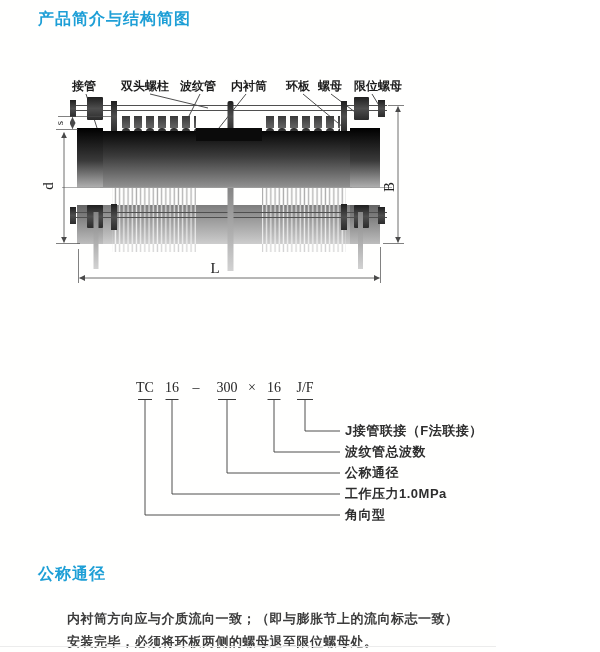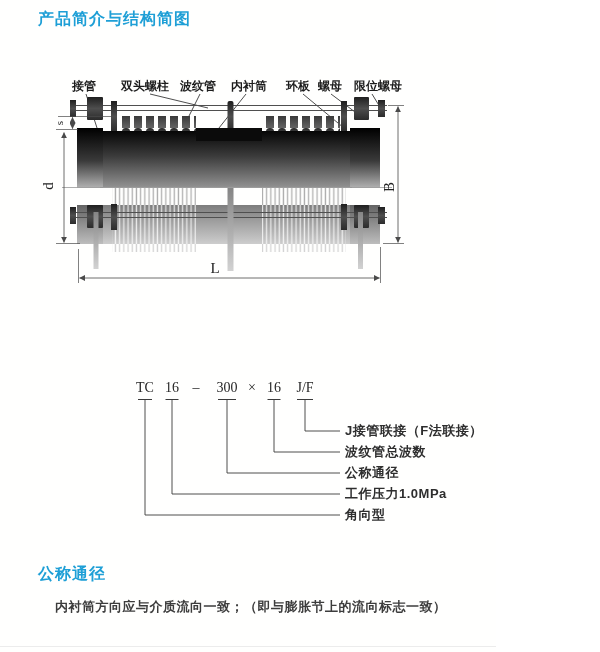--- a/index.html
+++ b/index.html
@@ -1,19 +1,19 @@
 <!DOCTYPE html>
 <html><head>
 <meta charset="utf-8">
 <style>
   html,body{margin:0;padding:0;}
   body{width:600px;height:652px;background:#ffffff;font-family:"Liberation Sans",sans-serif;}
   .page{position:relative;width:496px;height:652px;background:#fffffe;overflow:hidden;}
   .sec-title{position:absolute;left:38px;margin:0;font-size:16px;font-weight:700;color:#1e9fd6;letter-spacing:1px;}
-  .install-line{position:absolute;left:55px;margin:0;font-size:13px;font-weight:600;color:#3d3d3d;letter-spacing:.5px;}
+  .install-line{position:absolute;left:55px;margin:12px;font-size:13px;font-weight:600;color:#3d3d3d;letter-spacing:.5px;}
   .bottom-rule{position:absolute;left:0;top:646px;width:600px;height:1px;background:#ececec;}
   svg{position:absolute;}
   .lbl{font:700 12px "Liberation Sans",sans-serif;fill:#1c1c1c;}
   .dim{font:15px "Liberation Serif",serif;fill:#222;}
   .dimS{font:11px "Liberation Serif",serif;fill:#222;}
   .code{font:14px "Liberation Serif",serif;fill:#262626;}
   .callout{font:600 13px "Liberation Sans",sans-serif;fill:#2e2e2e;letter-spacing:.5px;}
   .ldr{stroke:#3a3a3a;stroke-width:.9;fill:none;}
   .rod{stroke:#4f4f4f;stroke-width:1.1;}
   .cline{stroke:#8a8a8a;stroke-width:.7;}
@@ -195,15 +195,16 @@
     <text class="callout" x="345" y="435">J接管联接（F法联接）</text>
     <text class="callout" x="345" y="456">波纹管总波数</text>
     <text class="callout" x="345" y="477">公称通径</text>
     <text class="callout" x="345" y="498">工作压力1.0MPa</text>
     <text class="callout" x="345" y="519">角向型</text>
   </svg>
 
   <div class="sec-title" style="top:564px">公称通径</div>
 
   <p class="install-line" style="top:598px">内衬筒方向应与介质流向一致；（即与膨胀节上的流向标志一致）</p>
+  <p class="install-line" style="top:621px">安装完毕，必须将环板两侧的螺母退至限位螺母处。</p>
 
   <div class="bottom-rule"></div>
 </div>
 
 </body></html>

